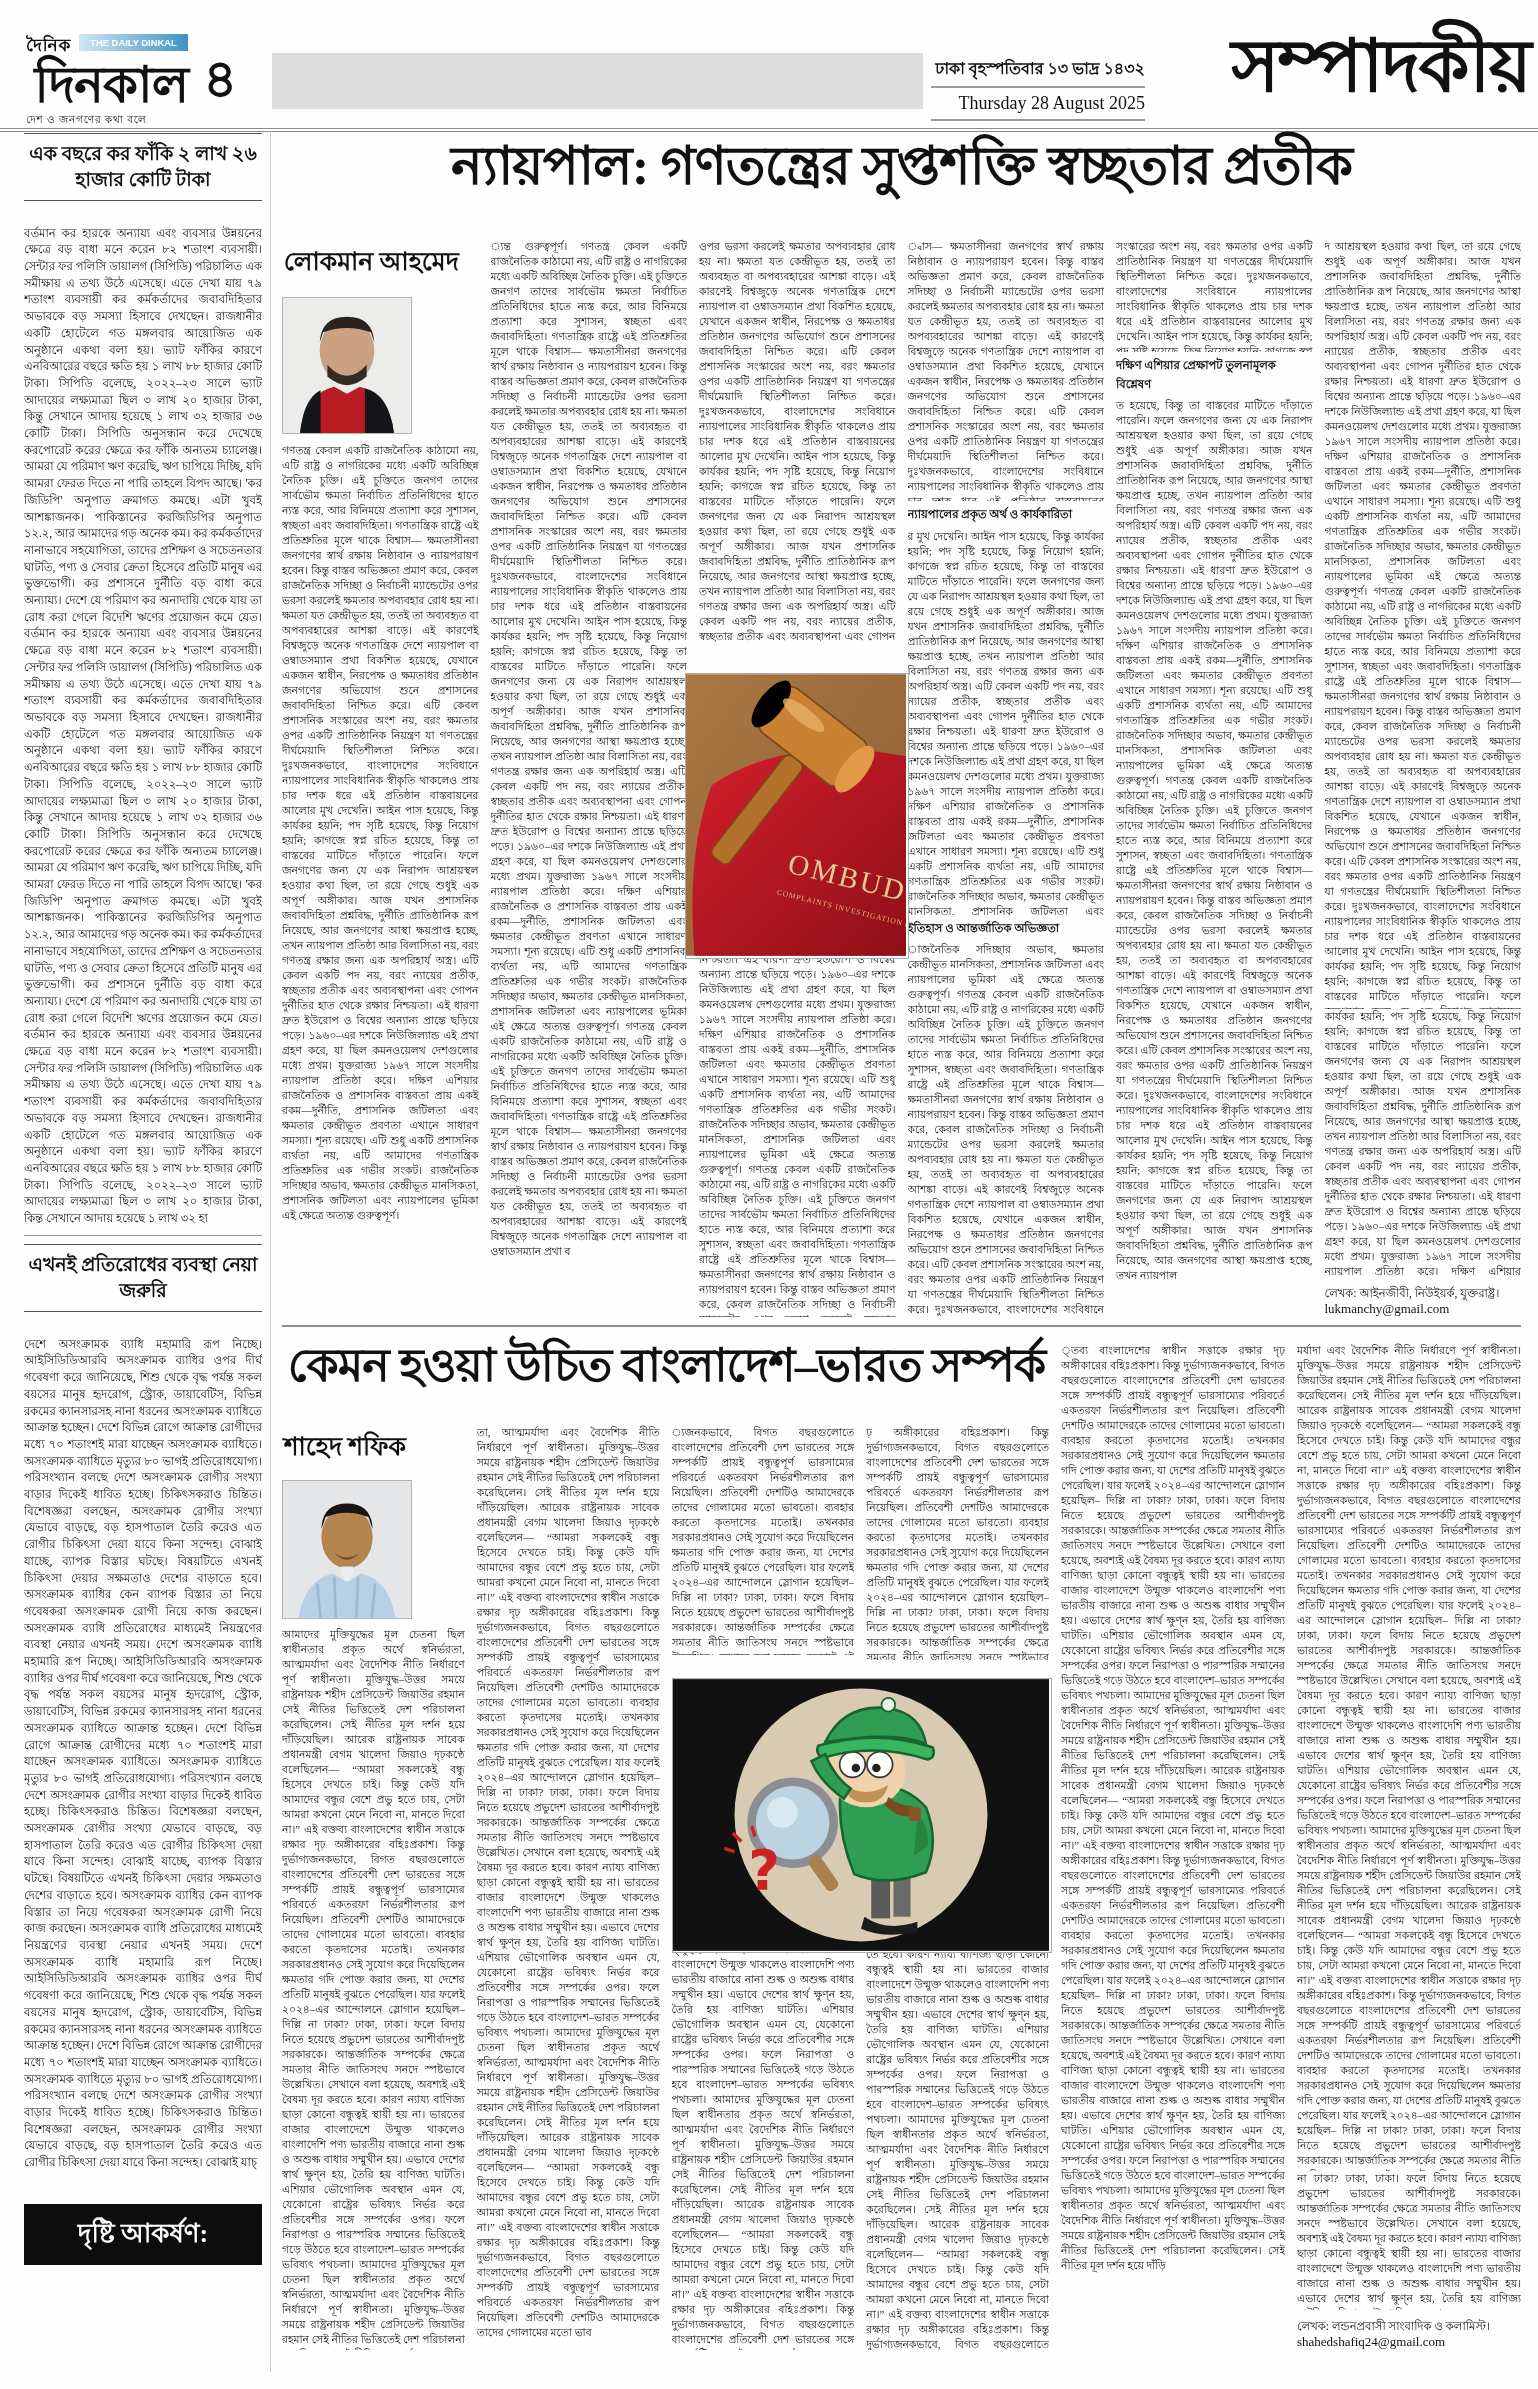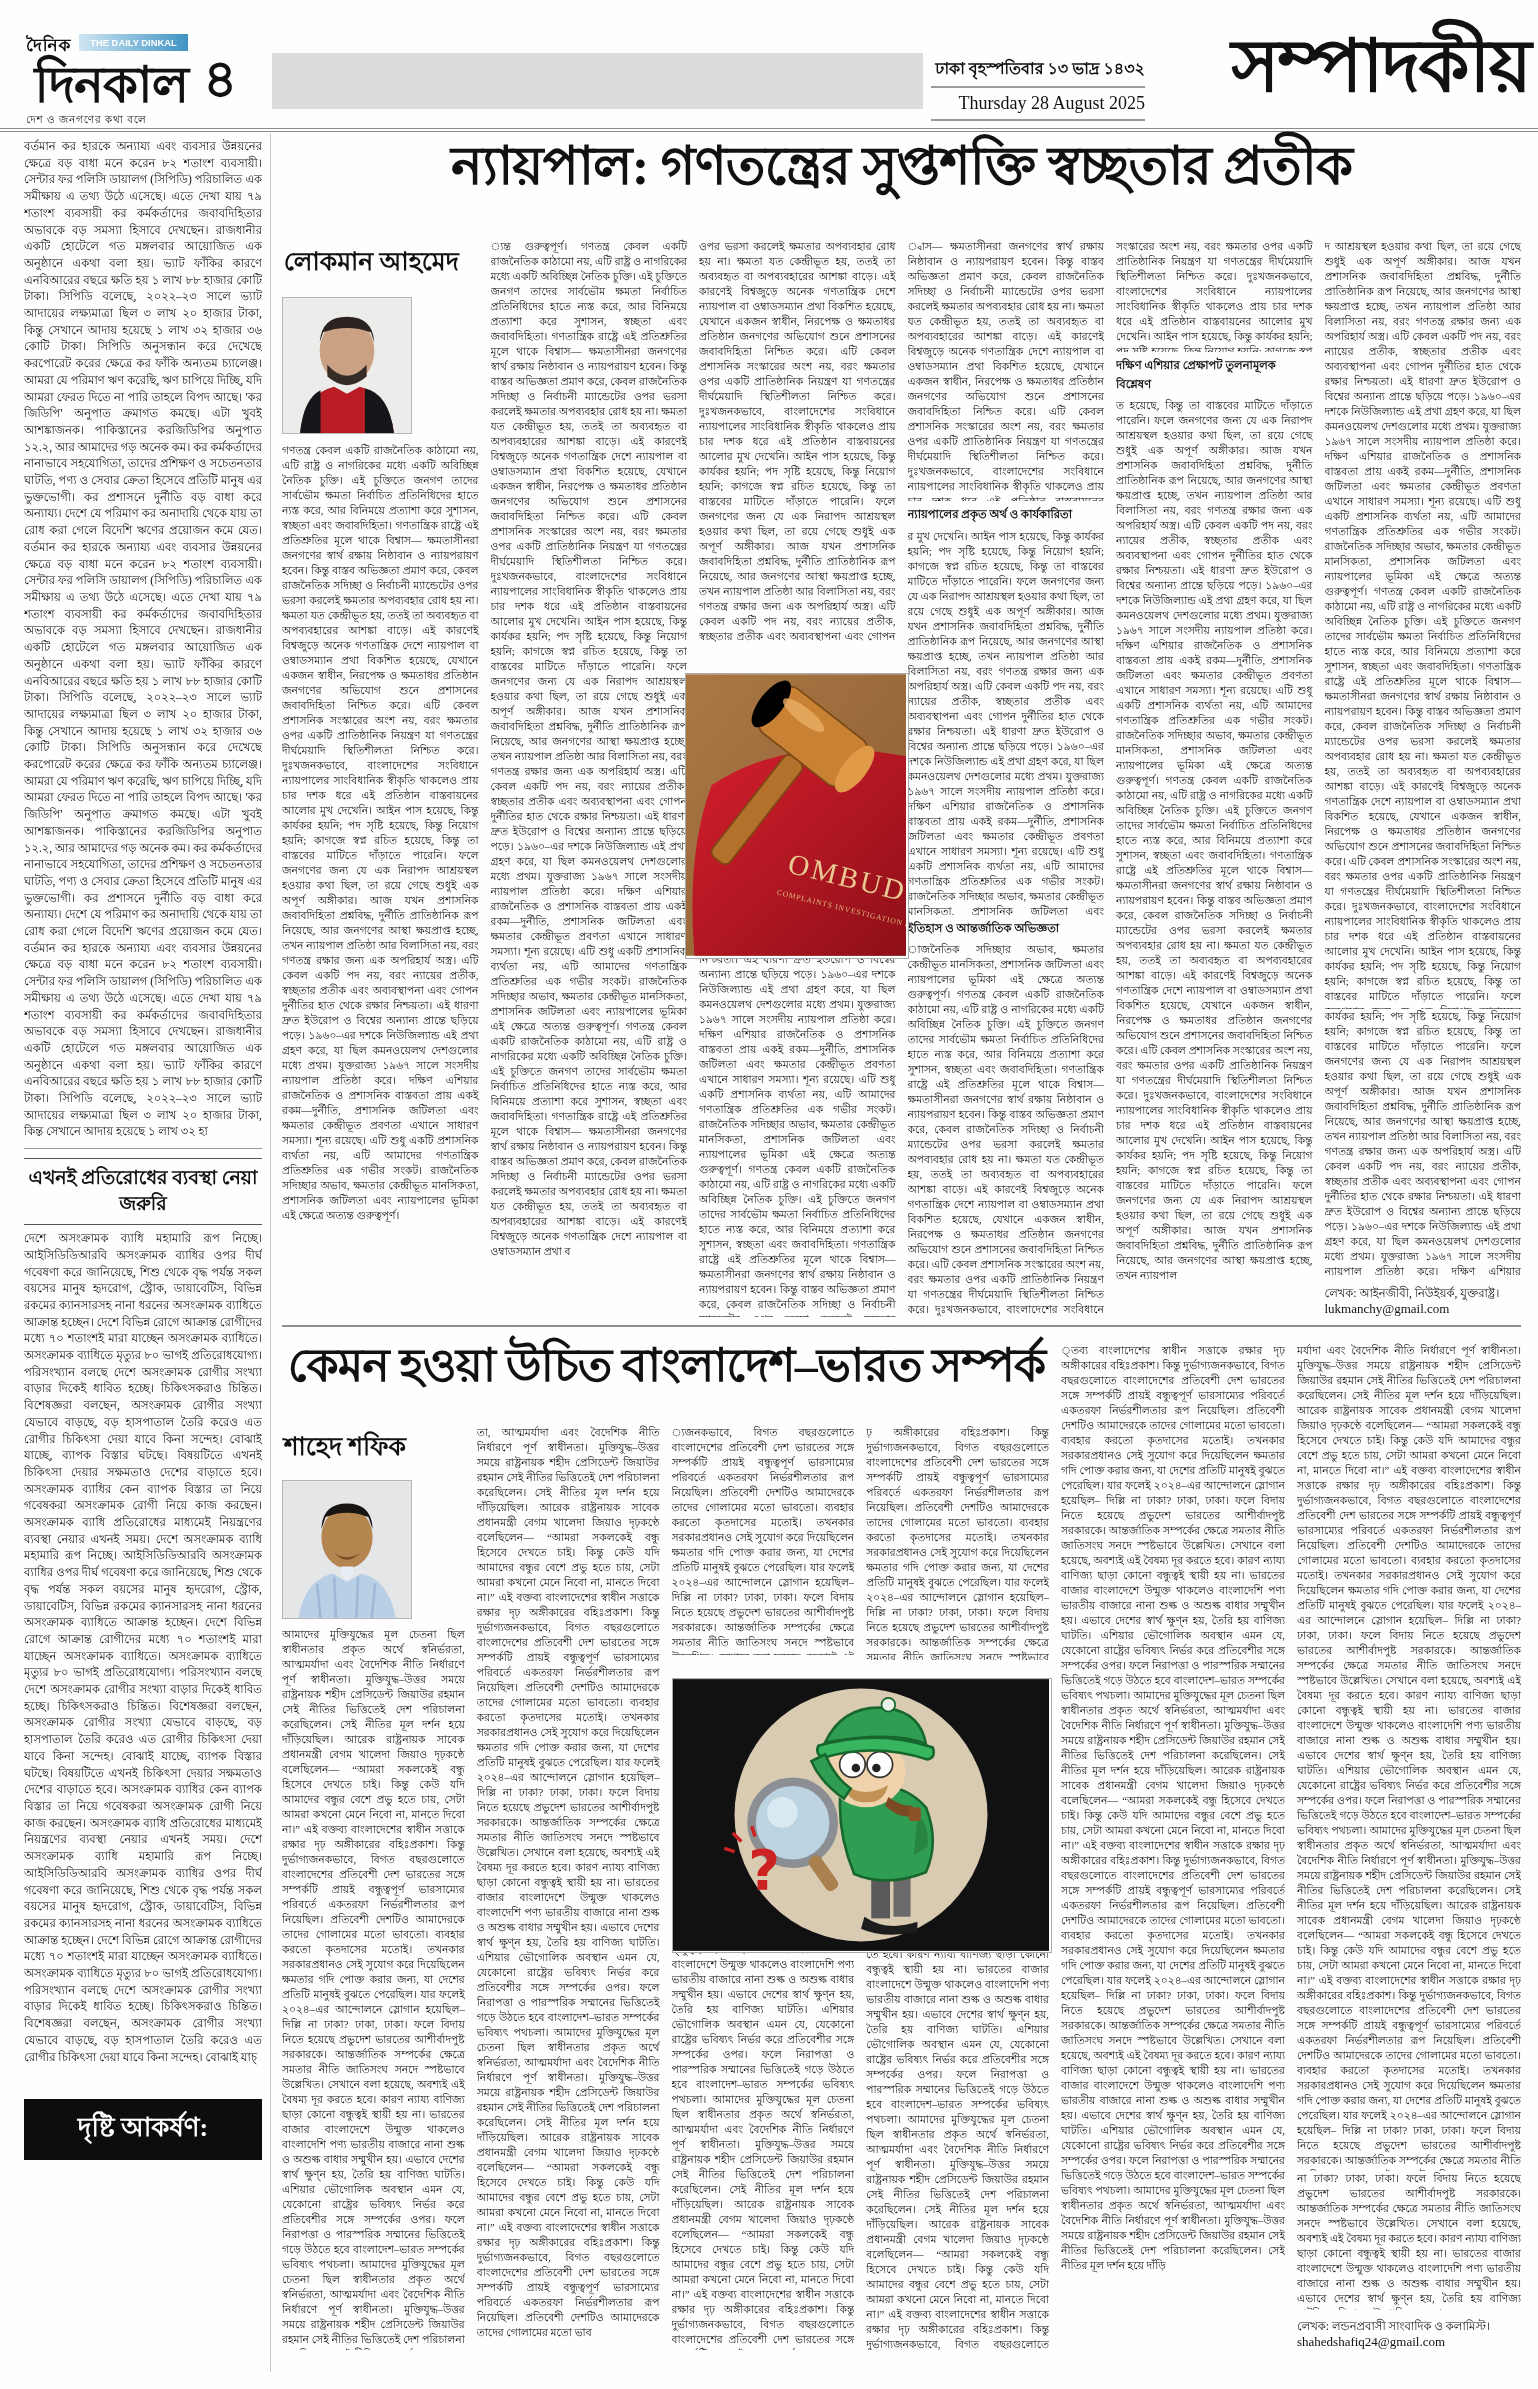--- a/index.html
+++ b/index.html
@@ -22,21 +22,21 @@
   .section-title{position:absolute;left:1145px;top:24px;width:385px;text-align:right;
         font-size:73px;font-weight:900;line-height:85px;letter-spacing:-1.7px;}
   .hdr-rule{position:absolute;left:0;top:128px;width:1538px;height:0;border-top:4.3px double #8b8b8b;}
   
   .vrule{position:absolute;left:270px;top:133px;width:0;height:2239px;border-left:0.9px solid #c9c9c9;}
   .aside{position:absolute;left:24px;top:133px;width:238px;}
   .lc-art{margin-bottom:6.8px;}
   .lc-h{font-size:32px;font-weight:900;text-align:center;line-height:39px;padding:6.8px 0 8.5px 0;}
   .lc-sub{font-size:19px;font-weight:bold;text-align:center;line-height:26px;
         border-top:1.7px solid #555;border-bottom:1.7px solid #555;padding:6.8px 1.7px;}
-  .lc-body{font-size:11.5px;line-height:16.7px;text-align:justify;overflow:hidden;margin-top:5px;}
+  .lc-body{font-size:11.5px;line-height:16.7px;text-align:justify;overflow:hidden;margin-top:24px;}
   .lc-div{border-top:1.7px solid #999;margin:12px 0 8.5px 0;}
   .notice-banner{background:#0d0d0d;color:#fff;text-align:center;font-size:26px;font-weight:900;
         padding:8.5px 0;margin-top:13.7px;}
   
   .a1-head{position:absolute;left:282px;top:135px;width:1239px;text-align:center;
         font-size:53px;font-weight:900;line-height:62px;letter-spacing:-0.9px;}
   .cols{position:absolute;display:flex;gap:12px;}
   .col{display:flex;flex-direction:column;overflow:hidden;}
   .tb{font-size:10.7px;line-height:15px;text-align:justify;overflow:hidden;}
   .grow{flex:1 1 auto;}
@@ -70,20 +70,21 @@
       <div class="bn">ঢাকা বৃহস্পতিবার ১৩ ভাদ্র ১৪৩২</div>
       <div class="en">Thursday 28 August 2025</div>
     </div>
     <div class="section-title">সম্পাদকীয়</div>
   </div>
   <div class="hdr-rule"></div>
   <div class="vrule"></div>
 
   <div class="aside">
     <div class="lc-art">
+      <div class="lc-sub">এক বছরে কর ফাঁকি ২ লাখ ২৬ হাজার কোটি টাকা</div>
       <div class="lc-body" style="height:998px;">বর্তমান কর হারকে অন্যায্য এবং ব্যবসার উন্নয়নের ক্ষেত্রে বড় বাধা মনে করেন ৮২ শতাংশ ব্যবসায়ী। সেন্টার ফর পলিসি ডায়ালগ (সিপিডি) পরিচালিত এক সমীক্ষায় এ তথ্য উঠে এসেছে। এতে দেখা যায় ৭৯ শতাংশ ব্যবসায়ী কর কর্মকর্তাদের জবাবদিহিতার অভাবকে বড় সমস্যা হিসাবে দেখছেন। রাজধানীর একটি হোটেলে গত মঙ্গলবার আয়োজিত এক অনুষ্ঠানে একথা বলা হয়।   ভ্যাট ফাঁকির কারণে এনবিআরের বছরে ক্ষতি হয় ১ লাখ ৮৮ হাজার কোটি টাকা। সিপিডি বলেছে, ২০২২–২৩ সালে ভ্যাট আদায়ের লক্ষ্যমাত্রা ছিল ৩ লাখ ২০ হাজার টাকা, কিন্তু সেখানে আদায় হয়েছে ১ লাখ ৩২ হাজার ৩৬ কোটি টাকা। সিপিডি অনুসন্ধান করে দেখেছে করপোরেট করের ক্ষেত্রে কর ফাঁকি অন্যতম চ্যালেঞ্জ।   আমরা যে পরিমাণ ঋণ করেছি, ঋণ চাপিয়ে দিচ্ছি, যদি আমরা ফেরত দিতে না পারি তাহলে বিপদ আছে। 'কর জিডিপি' অনুপাত ক্রমাগত কমছে। এটা খুবই আশঙ্কাজনক। পাকিস্তানের করজিডিপির অনুপাত ১২.২, আর আমাদের গড় অনেক কম। কর কর্মকর্তাদের নানাভাবে সহযোগিতা, তাদের প্রশিক্ষণ ও সচেতনতার ঘাটতি, পণ্য ও সেবার ক্রেতা হিসেবে প্রতিটি মানুষ এর ভুক্তভোগী। কর প্রশাসনে দুর্নীতি বড় বাধা করে অন্যায্য। দেশে যে পরিমাণ কর অনাদায়ি থেকে যায় তা রোধ করা গেলে বিদেশি ঋণের প্রয়োজন কমে যেত।   বর্তমান কর হারকে অন্যায্য এবং ব্যবসার উন্নয়নের ক্ষেত্রে বড় বাধা মনে করেন ৮২ শতাংশ ব্যবসায়ী। সেন্টার ফর পলিসি ডায়ালগ (সিপিডি) পরিচালিত এক সমীক্ষায় এ তথ্য উঠে এসেছে। এতে দেখা যায় ৭৯ শতাংশ ব্যবসায়ী কর কর্মকর্তাদের জবাবদিহিতার অভাবকে বড় সমস্যা হিসাবে দেখছেন। রাজধানীর একটি হোটেলে গত মঙ্গলবার আয়োজিত এক অনুষ্ঠানে একথা বলা হয়।   ভ্যাট ফাঁকির কারণে এনবিআরের বছরে ক্ষতি হয় ১ লাখ ৮৮ হাজার কোটি টাকা। সিপিডি বলেছে, ২০২২–২৩ সালে ভ্যাট আদায়ের লক্ষ্যমাত্রা ছিল ৩ লাখ ২০ হাজার টাকা, কিন্তু সেখানে আদায় হয়েছে ১ লাখ ৩২ হাজার ৩৬ কোটি টাকা। সিপিডি অনুসন্ধান করে দেখেছে করপোরেট করের ক্ষেত্রে কর ফাঁকি অন্যতম চ্যালেঞ্জ।   আমরা যে পরিমাণ ঋণ করেছি, ঋণ চাপিয়ে দিচ্ছি, যদি আমরা ফেরত দিতে না পারি তাহলে বিপদ আছে। 'কর জিডিপি' অনুপাত ক্রমাগত কমছে। এটা খুবই আশঙ্কাজনক। পাকিস্তানের করজিডিপির অনুপাত ১২.২, আর আমাদের গড় অনেক কম। কর কর্মকর্তাদের নানাভাবে সহযোগিতা, তাদের প্রশিক্ষণ ও সচেতনতার ঘাটতি, পণ্য ও সেবার ক্রেতা হিসেবে প্রতিটি মানুষ এর ভুক্তভোগী। কর প্রশাসনে দুর্নীতি বড় বাধা করে অন্যায্য। দেশে যে পরিমাণ কর অনাদায়ি থেকে যায় তা রোধ করা গেলে বিদেশি ঋণের প্রয়োজন কমে যেত।   বর্তমান কর হারকে অন্যায্য এবং ব্যবসার উন্নয়নের ক্ষেত্রে বড় বাধা মনে করেন ৮২ শতাংশ ব্যবসায়ী। সেন্টার ফর পলিসি ডায়ালগ (সিপিডি) পরিচালিত এক সমীক্ষায় এ তথ্য উঠে এসেছে। এতে দেখা যায় ৭৯ শতাংশ ব্যবসায়ী কর কর্মকর্তাদের জবাবদিহিতার অভাবকে বড় সমস্যা হিসাবে দেখছেন। রাজধানীর একটি হোটেলে গত মঙ্গলবার আয়োজিত এক অনুষ্ঠানে একথা বলা হয়।   ভ্যাট ফাঁকির কারণে এনবিআরের বছরে ক্ষতি হয় ১ লাখ ৮৮ হাজার কোটি টাকা। সিপিডি বলেছে, ২০২২–২৩ সালে ভ্যাট আদায়ের লক্ষ্যমাত্রা ছিল ৩ লাখ ২০ হাজার টাকা, কিন্তু সেখানে আদায় হয়েছে ১ লাখ ৩২ হা</div>
     </div>
     <div class="lc-div"></div>
     <div class="lc-art">
       <div class="lc-sub">এখনই প্রতিরোধের ব্যবস্থা নেয়া জরুরি</div>
       <div class="lc-body" style="height:855px;">দেশে অসংক্রামক ব্যাধি মহামারি রূপ নিচ্ছে। আইসিডিডিআরবি অসংক্রামক ব্যাধির ওপর দীর্ঘ গবেষণা করে জানিয়েছে, শিশু থেকে বৃদ্ধ পর্যন্ত সকল বয়সের মানুষ হৃদরোগ, স্ট্রোক, ডায়াবেটিস, বিভিন্ন রকমের ক্যানসারসহ নানা ধরনের অসংক্রামক ব্যাধিতে আক্রান্ত হচ্ছেন।   দেশে বিভিন্ন রোগে আক্রান্ত রোগীদের মধ্যে ৭০ শতাংশই মারা যাচ্ছেন অসংক্রামক ব্যাধিতে। অসংক্রামক ব্যাধিতে মৃত্যুর ৮০ ভাগই প্রতিরোধযোগ্য। পরিসংখ্যান বলছে দেশে অসংক্রামক রোগীর সংখ্যা বাড়ার দিকেই ধাবিত হচ্ছে। চিকিৎসকরাও চিন্তিত।   বিশেষজ্ঞরা বলছেন, অসংক্রামক রোগীর সংখ্যা যেভাবে বাড়ছে, বড় হাসপাতাল তৈরি করেও এত রোগীর চিকিৎসা দেয়া যাবে কিনা সন্দেহ। বোঝাই যাচ্ছে, ব্যাপক বিস্তার ঘটছে। বিষয়টিতে এখনই চিকিৎসা দেয়ার সক্ষমতাও দেশের বাড়াতে হবে। অসংক্রামক ব্যাধির কেন ব্যাপক বিস্তার তা নিয়ে গবেষকরা অসংক্রামক রোগী নিয়ে কাজ করছেন। অসংক্রামক ব্যাধি প্রতিরোধের মাধ্যমেই নিয়ন্ত্রণের ব্যবস্থা নেয়ার এখনই সময়।   দেশে অসংক্রামক ব্যাধি মহামারি রূপ নিচ্ছে। আইসিডিডিআরবি অসংক্রামক ব্যাধির ওপর দীর্ঘ গবেষণা করে জানিয়েছে, শিশু থেকে বৃদ্ধ পর্যন্ত সকল বয়সের মানুষ হৃদরোগ, স্ট্রোক, ডায়াবেটিস, বিভিন্ন রকমের ক্যানসারসহ নানা ধরনের অসংক্রামক ব্যাধিতে আক্রান্ত হচ্ছেন।   দেশে বিভিন্ন রোগে আক্রান্ত রোগীদের মধ্যে ৭০ শতাংশই মারা যাচ্ছেন অসংক্রামক ব্যাধিতে। অসংক্রামক ব্যাধিতে মৃত্যুর ৮০ ভাগই প্রতিরোধযোগ্য। পরিসংখ্যান বলছে দেশে অসংক্রামক রোগীর সংখ্যা বাড়ার দিকেই ধাবিত হচ্ছে। চিকিৎসকরাও চিন্তিত।   বিশেষজ্ঞরা বলছেন, অসংক্রামক রোগীর সংখ্যা যেভাবে বাড়ছে, বড় হাসপাতাল তৈরি করেও এত রোগীর চিকিৎসা দেয়া যাবে কিনা সন্দেহ। বোঝাই যাচ্ছে, ব্যাপক বিস্তার ঘটছে। বিষয়টিতে এখনই চিকিৎসা দেয়ার সক্ষমতাও দেশের বাড়াতে হবে। অসংক্রামক ব্যাধির কেন ব্যাপক বিস্তার তা নিয়ে গবেষকরা অসংক্রামক রোগী নিয়ে কাজ করছেন। অসংক্রামক ব্যাধি প্রতিরোধের মাধ্যমেই নিয়ন্ত্রণের ব্যবস্থা নেয়ার এখনই সময়।   দেশে অসংক্রামক ব্যাধি মহামারি রূপ নিচ্ছে। আইসিডিডিআরবি অসংক্রামক ব্যাধির ওপর দীর্ঘ গবেষণা করে জানিয়েছে, শিশু থেকে বৃদ্ধ পর্যন্ত সকল বয়সের মানুষ হৃদরোগ, স্ট্রোক, ডায়াবেটিস, বিভিন্ন রকমের ক্যানসারসহ নানা ধরনের অসংক্রামক ব্যাধিতে আক্রান্ত হচ্ছেন।   দেশে বিভিন্ন রোগে আক্রান্ত রোগীদের মধ্যে ৭০ শতাংশই মারা যাচ্ছেন অসংক্রামক ব্যাধিতে। অসংক্রামক ব্যাধিতে মৃত্যুর ৮০ ভাগই প্রতিরোধযোগ্য। পরিসংখ্যান বলছে দেশে অসংক্রামক রোগীর সংখ্যা বাড়ার দিকেই ধাবিত হচ্ছে। চিকিৎসকরাও চিন্তিত।   বিশেষজ্ঞরা বলছেন, অসংক্রামক রোগীর সংখ্যা যেভাবে বাড়ছে, বড় হাসপাতাল তৈরি করেও এত রোগীর চিকিৎসা দেয়া যাবে কিনা সন্দেহ। বোঝাই যাচ্</div>
     </div>
     <div class="notice-banner">দৃষ্টি আকর্ষণ:</div>
 
   </div>

